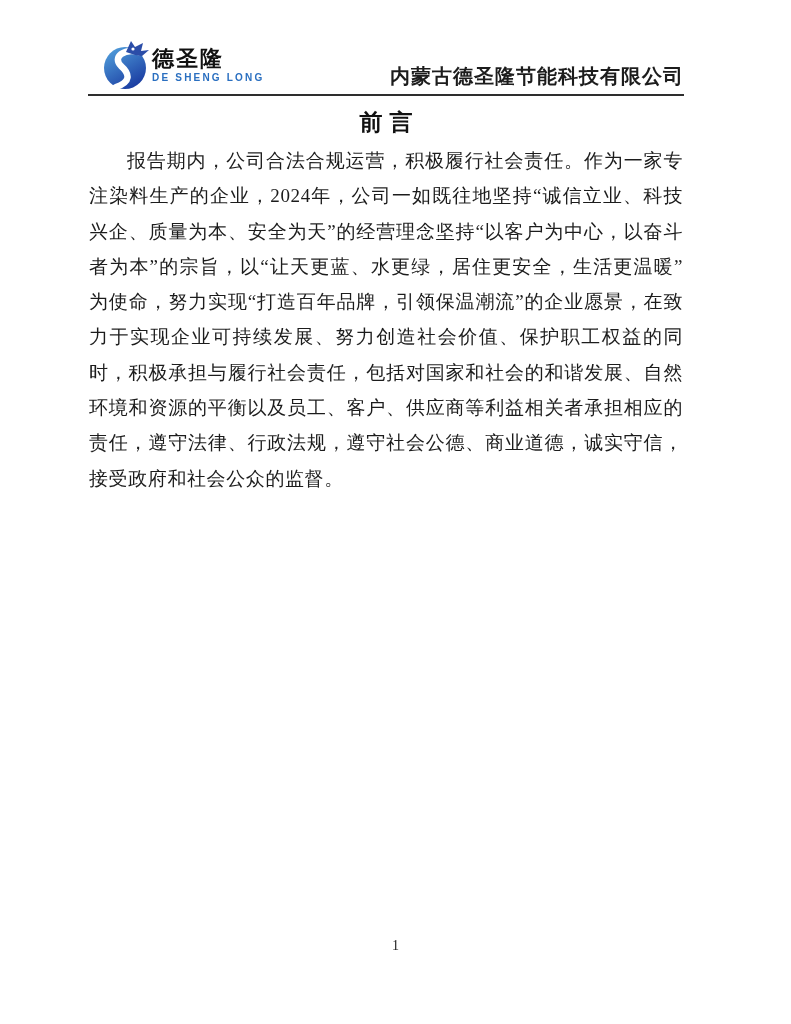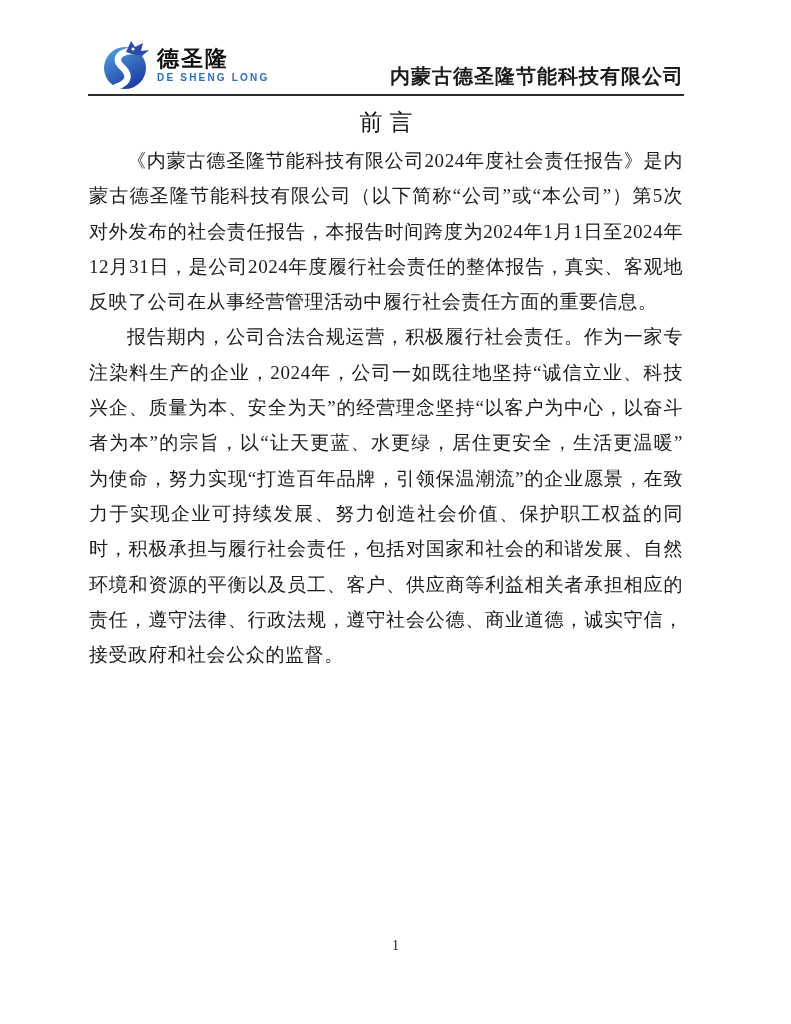--- a/index.html
+++ b/index.html
@@ -21,21 +21,20 @@
     right: 107px;
     height: 56px;
     border-bottom: 2px solid #2e2e2e;
     display: flex;
     justify-content: space-between;
     align-items: flex-end;
   }
   .logo {
     display: flex;
     align-items: center;
-    gap: 5px;
     padding-bottom: 3px;
     margin-left: 14px;
   }
   .logo svg { display: block; }
   .logo-text { display: flex; flex-direction: column; line-height: 1; }
   .logo-cn {
     font-family: "Liberation Sans", "DejaVu Sans", sans-serif;
     font-weight: 900;
     font-size: 22px;
     letter-spacing: 2px;
@@ -60,21 +59,21 @@
 
   
   .doc-title {
     position: absolute;
     top: 107px;
     left: 88px;
     right: 107px;
     margin: 0;
     text-align: center;
     font-size: 23px;
-    font-weight: normal;
+    font-weight: bold;
     letter-spacing: 7px;
     text-indent: 7px;
     color: #111111;
   }
 
   
   .doc-body {
     position: absolute;
     top: 143px;
     left: 89px;
@@ -128,19 +127,18 @@
         <span class="logo-cn">德圣隆</span>
         <span class="logo-en">DE SHENG LONG</span>
       </div>
     </div>
     <div class="company-name">内蒙古德圣隆节能科技有限公司</div>
   </header>
 
   <h1 class="doc-title">前言</h1>
 
   <main class="doc-body">
-    <p>《内蒙古德圣隆节能科技有限公司2024年度社会责任报告》是内蒙古德圣隆节能科技有限公司（以下简称“公司”或“本公司”）第5次对外发布的社会责任报告，本报告时间跨度为2024年1月1日至2024年12月31日，是公司2024年度履行社会责任的整体报告，真实、客观地反映了公司在从事经营管理活动中履行社会责任方面的重要信息。</p>
     <p>报告期内，公司合法合规运营，积极履行社会责任。作为一家专注染料生产的企业，2024年，公司一如既往地坚持“诚信立业、科技兴企、质量为本、安全为天”的经营理念坚持“以客户为中心，以奋斗者为本”的宗旨，以“让天更蓝、水更绿，居住更安全，生活更温暖”为使命，努力实现“打造百年品牌，引领保温潮流”的企业愿景，在致力于实现企业可持续发展、努力创造社会价值、保护职工权益的同时，积极承担与履行社会责任，包括对国家和社会的和谐发展、自然环境和资源的平衡以及员工、客户、供应商等利益相关者承担相应的责任，遵守法律、行政法规，遵守社会公德、商业道德，诚实守信，接受政府和社会公众的监督。</p>
   </main>
 
   <div class="page-number">1</div>
 
 </div>
 
 </body></html>

